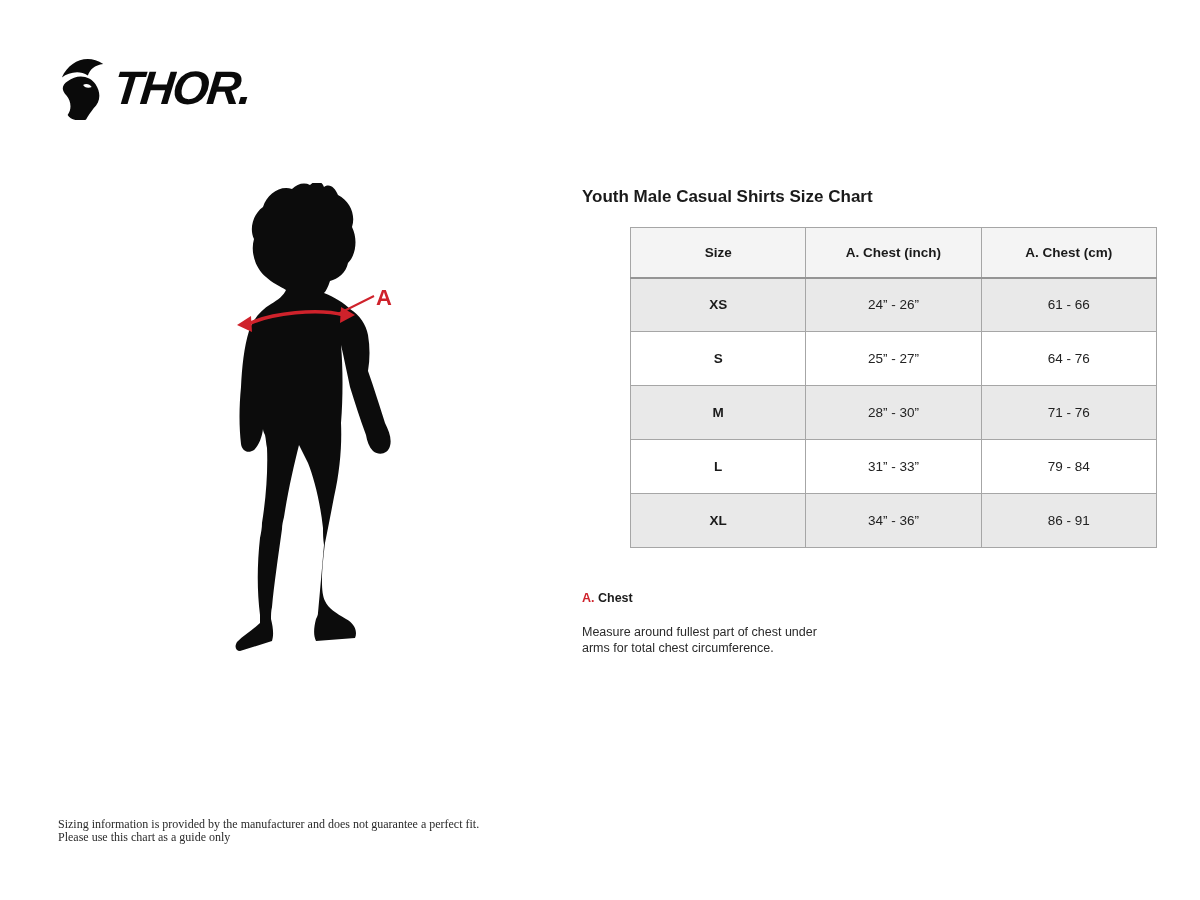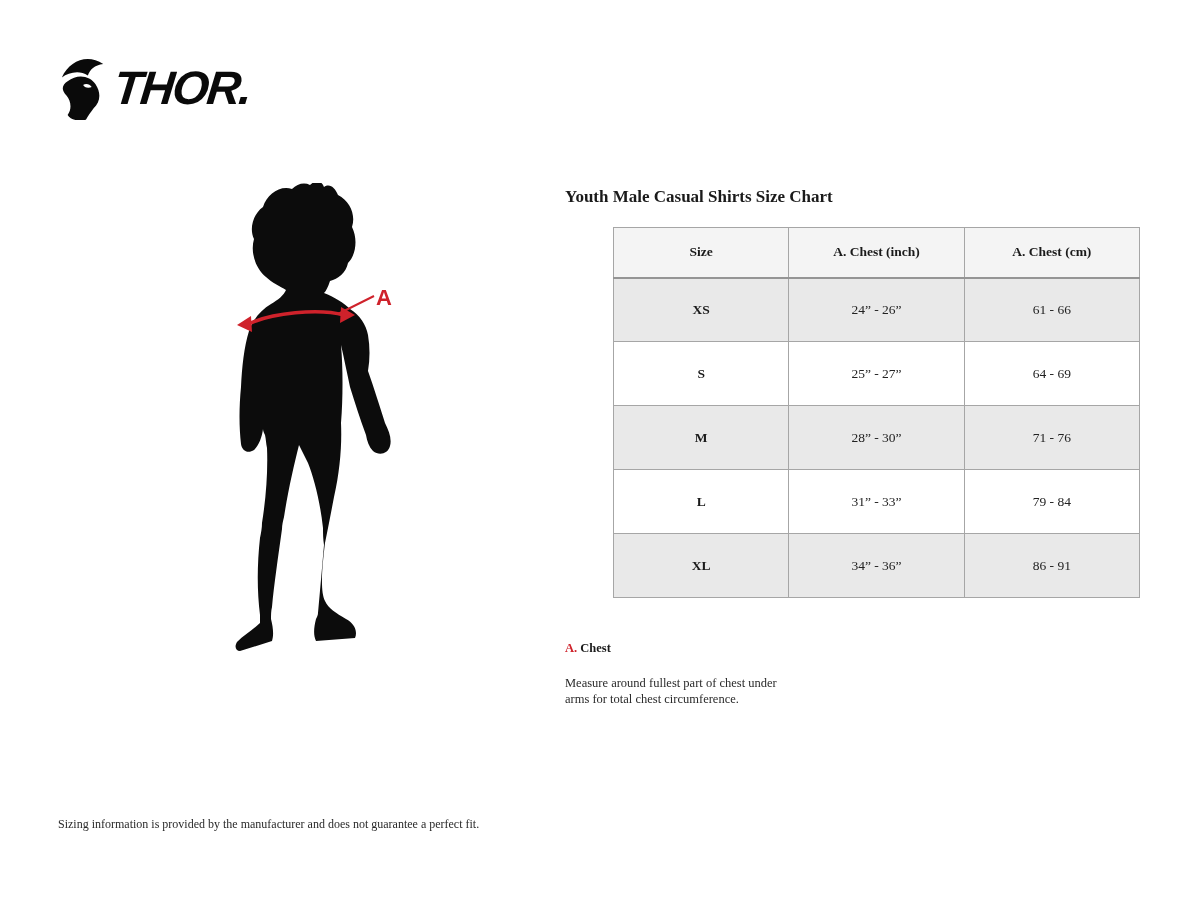--- a/index.html
+++ b/index.html
@@ -10,30 +10,30 @@
   .logo { position: absolute; left: 58px; top: 56px; display: flex; align-items: center; height: 64px; }
   .logo-icon { width: 52px; height: 64px; margin-right: 4px; }
   .logo-word { font-size: 47px; font-weight: bold; font-style: italic;
     letter-spacing: -2px; transform: skewX(-6deg); color: #0a0a0a; line-height: 64px; }
 
   
   .figure-wrap { position: absolute; left: 228px; top: 183px; width: 204px; height: 522px; }
   .figure-wrap svg { width: 100%; height: 100%; }
 
   
-  .right-col { position: absolute; left: 565px; top: 186px; width: 527px; font-family: Liberation Serif, serif; }
+  .right-col { position: absolute; left: 582px; top: 186px; width: 527px; }
   .chart-title { font-size: 17px; font-weight: bold; color: #1a1a1a; line-height: 21px; margin-bottom: 20px; }
 
   table.size-table { width: 527px; border-collapse: collapse; table-layout: fixed;
     border: 1px solid #7f7f7f; margin-left: 48px; }
   .size-table th, .size-table td { border: 1px solid #a6a6a6; text-align: center;
     font-size: 13.5px; vertical-align: middle; }
   .size-table thead th { height: 50px; background: #f4f4f4; font-weight: bold;
     border-bottom: 2px solid #959595; color: #1a1a1a; }
-  .size-table tbody tr { height: 64px; }
+  .size-table tbody tr { height: 54px; }
   .size-table tbody tr.band-gray { background: #e9e9e9; }
   .size-table tbody tr.band-white { background: #ffffff; }
   .size-table td.size-cell { font-weight: bold; color: #1a1a1a; }
   .size-table td { color: #222; }
 
   .measure { margin-top: 43px; }
   .measure-heading { font-size: 17px; font-weight: bold; color: #1a1a1a; line-height: 21px; }
   .measure-item { margin-top: 17px; }
   .measure-label { font-size: 12.5px; font-weight: bold; color: #1a1a1a; }
   .measure-key { color: #cf222b; }
@@ -133,21 +133,21 @@
     </thead>
     <tbody>
       <tr class="band-gray">
         <td class="size-cell">XS</td>
         <td>24” - 26”</td>
         <td>61 - 66</td>
       </tr>
       <tr class="band-white">
         <td class="size-cell">S</td>
         <td>25” - 27”</td>
-        <td>64 - 69</td>
+        <td>64 - 76</td>
       </tr>
       <tr class="band-gray">
         <td class="size-cell">M</td>
         <td>28” - 30”</td>
         <td>71 - 76</td>
       </tr>
       <tr class="band-white">
         <td class="size-cell">L</td>
         <td>31” - 33”</td>
         <td>79 - 84</td>
@@ -166,13 +166,14 @@
         <span class="measure-key">A.</span>
         <span>Chest</span>
       </div>
       <div class="measure-desc">Measure around fullest part of chest under arms for total chest circumference.</div>
     </div>
   </div>
 </div>
 
 <div class="footer">
   <div>Sizing information is provided by the manufacturer and does not guarantee a perfect fit.</div>
+  <div>Please use this chart as a guide only</div>
 </div>
 
 </body></html>

